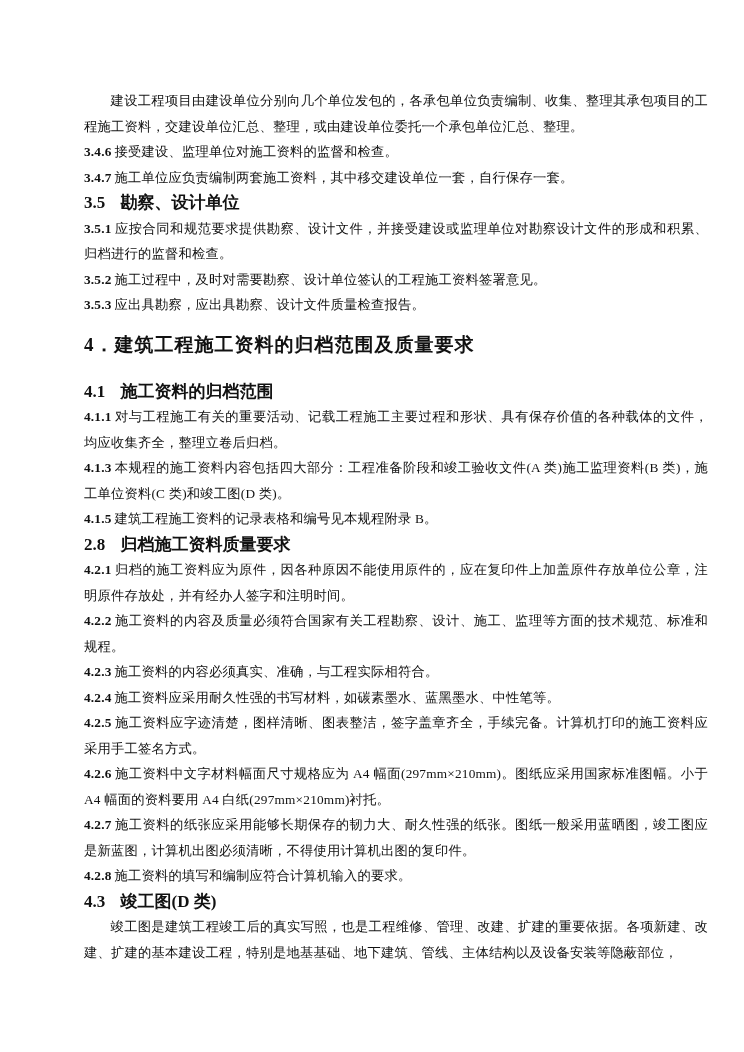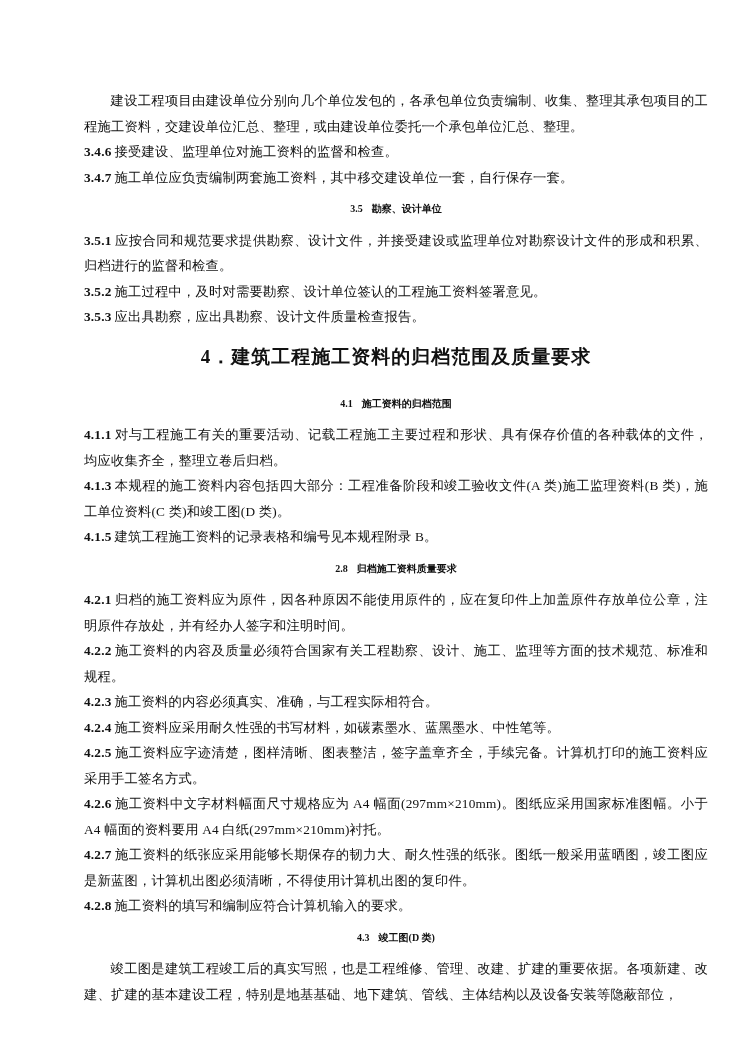--- a/index.html
+++ b/index.html
@@ -28,32 +28,31 @@
   }
   .para.first-indent {
     text-indent: 2em;
   }
   .clause-num {
     display: inline-block;
     margin-right: 3px;
     font-weight: bold;
   }
   .h2 {
-    margin: 6px;
-    text-align: center;
+    margin: 0;
     font-weight: 700;
-    font-size: 10px;
+    font-size: 17px;
     line-height: 25.5px;
   }
   .h2 .h-num {
     margin-right: 0.9em;
   }
   .h1 {
     margin: 12px 0 19px 0;
-    text-align: center;
+    text-align: left;
     font-weight: 700;
     font-size: 19px;
     line-height: 30px;
     letter-spacing: 1px;
   }
 </style>
 </head>
 <body>
 
 <div class="page">

